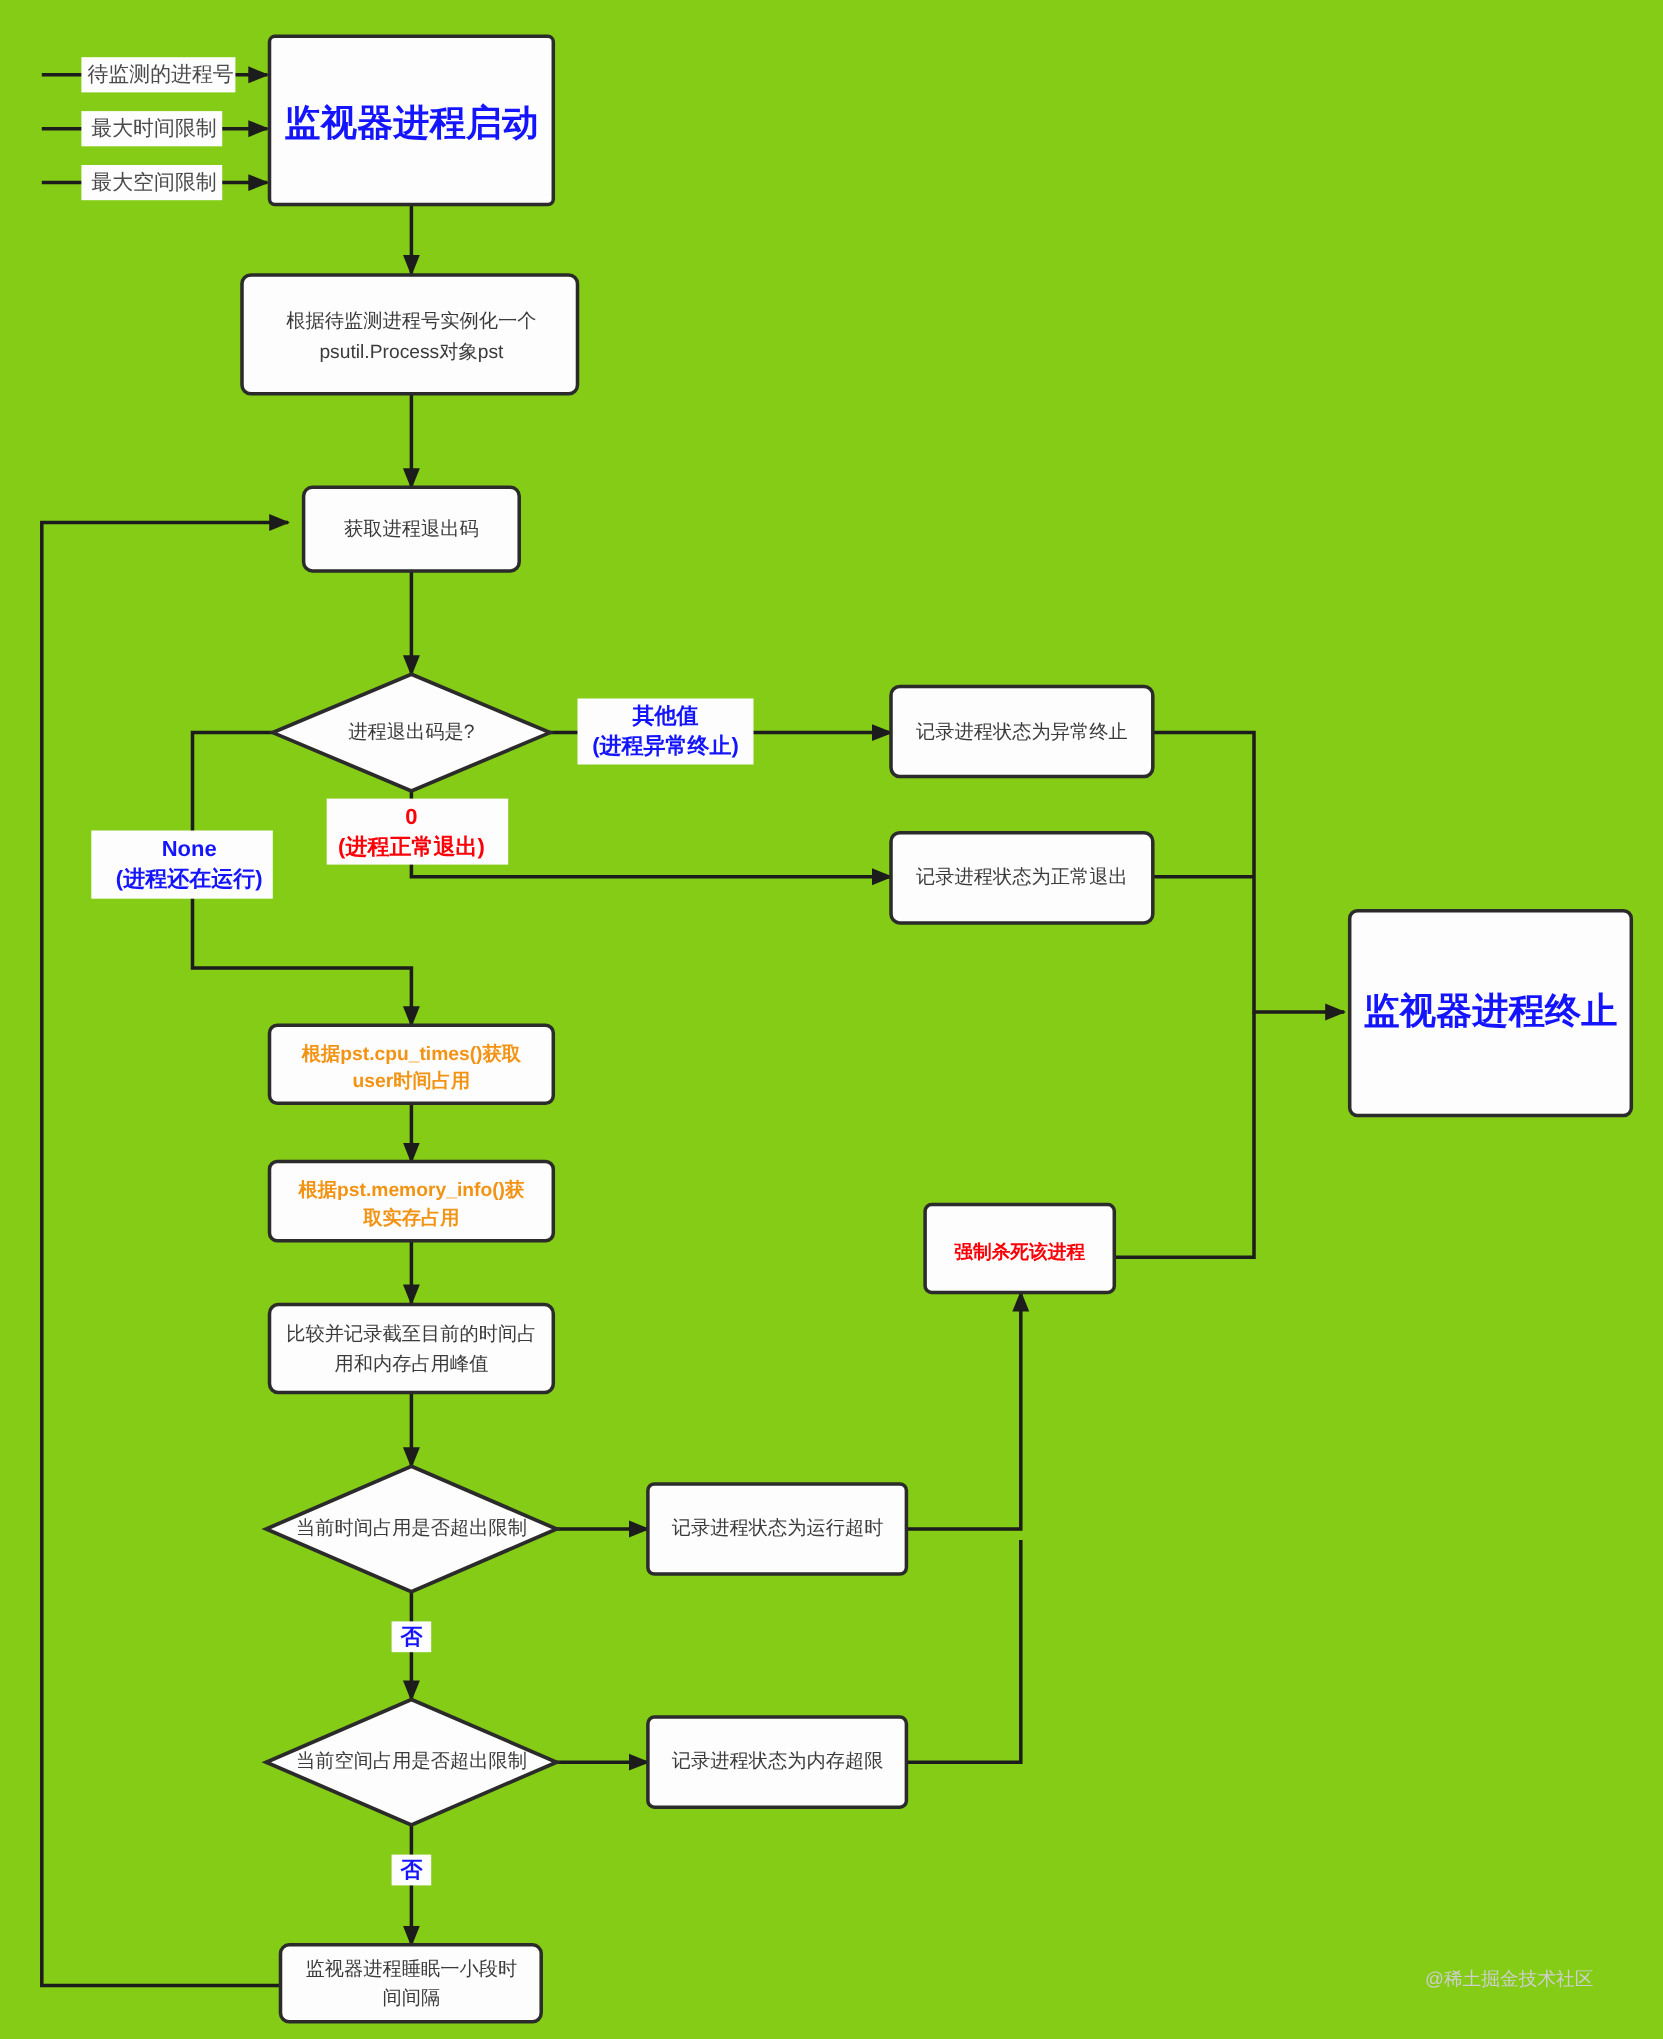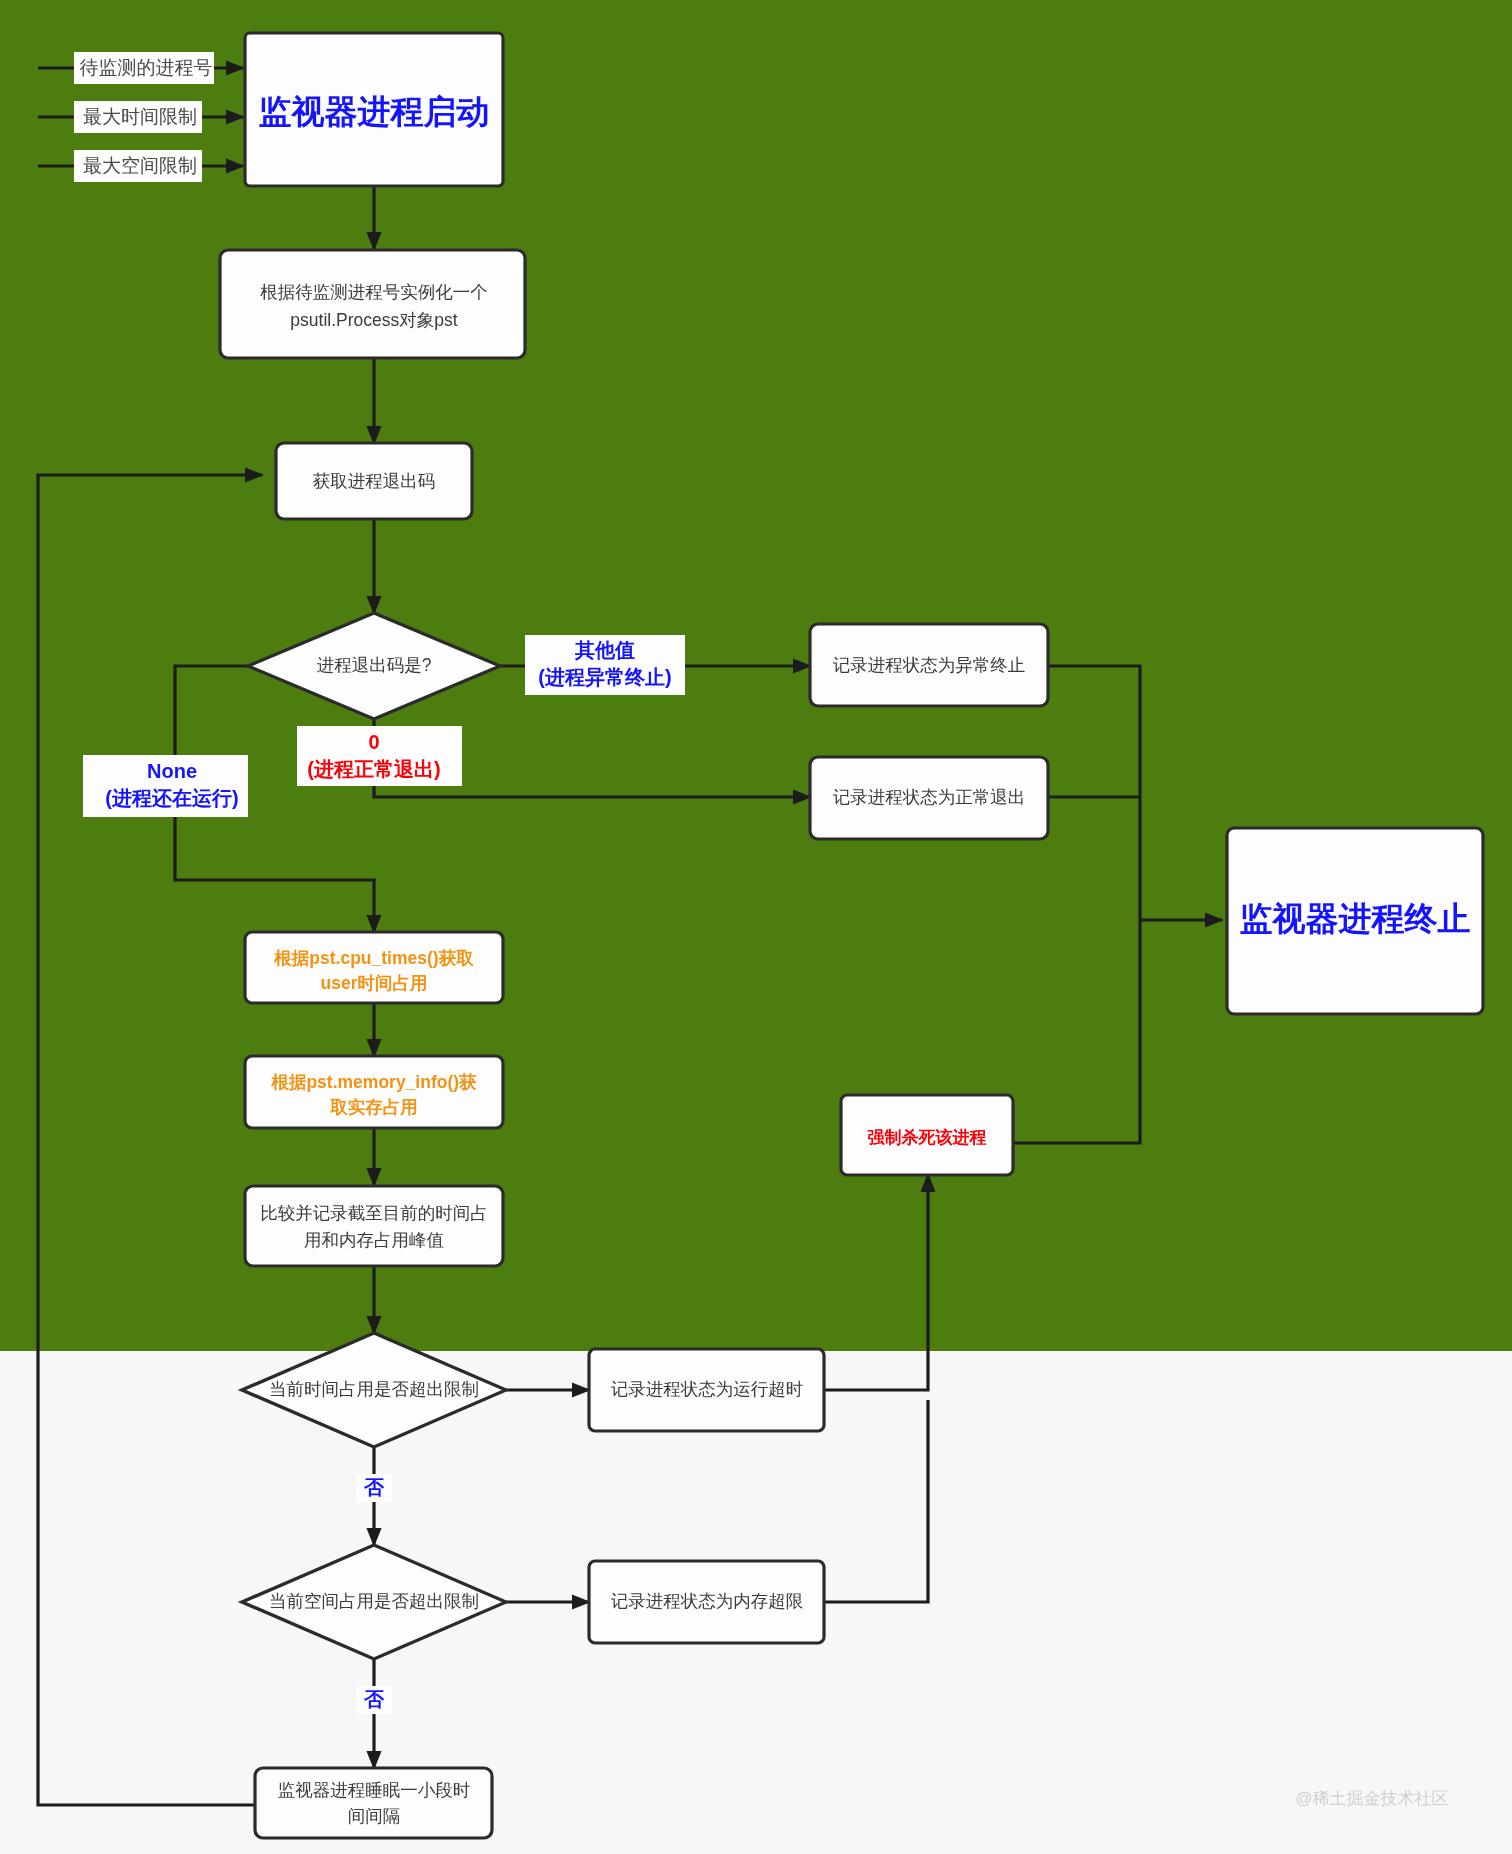--- a/index.html
+++ b/index.html
@@ -10,22 +10,22 @@
   }
   body {
     width: 1512px;
     height: 1854px;
     overflow: hidden;
     font-family: "Liberation Sans", "DejaVu Sans", sans-serif;
   }
   #flow-root {
     position: relative;
     width: 1512px;
-    height: 1351px;
-    background: #4d7c0f;
+    height: 1854px;
+    background: #84cc16;
   }
   svg.flow {
     position: absolute;
     top: 0;
     left: 0;
     width: 1512px;
     height: 1854px;
     display: block;
   }
   .nodeshape {

